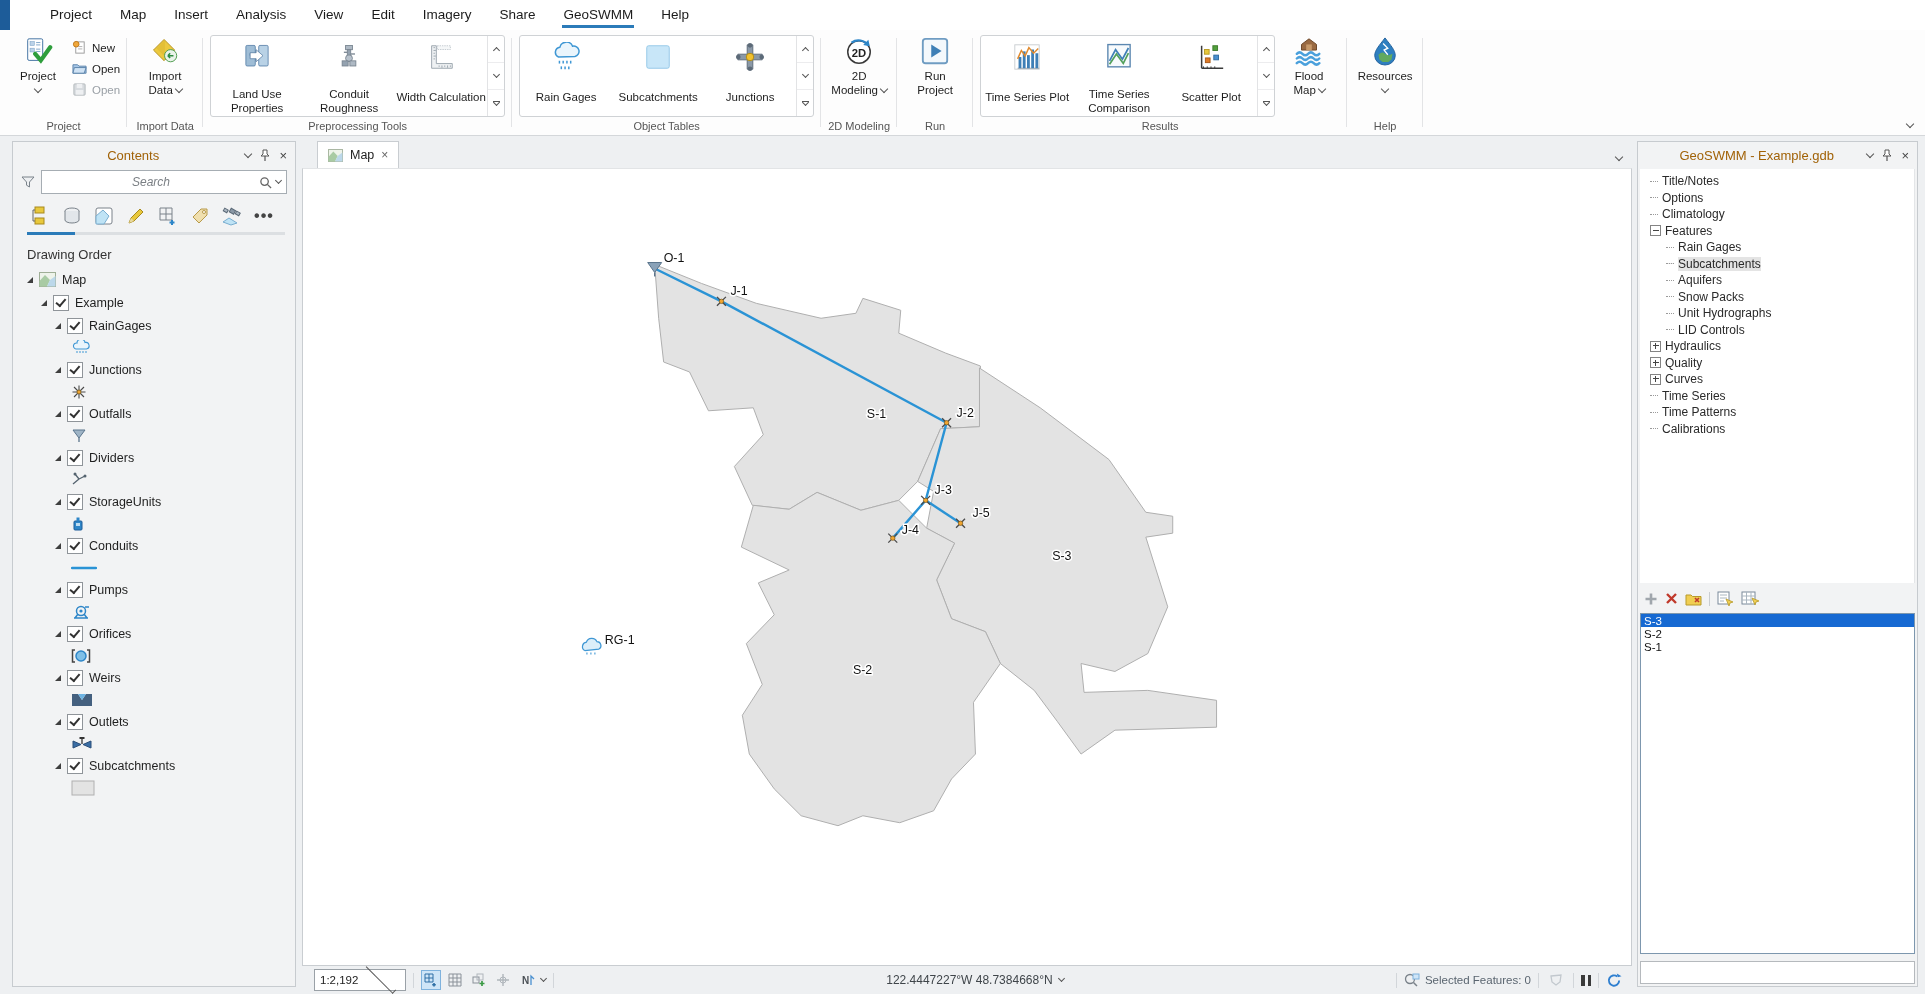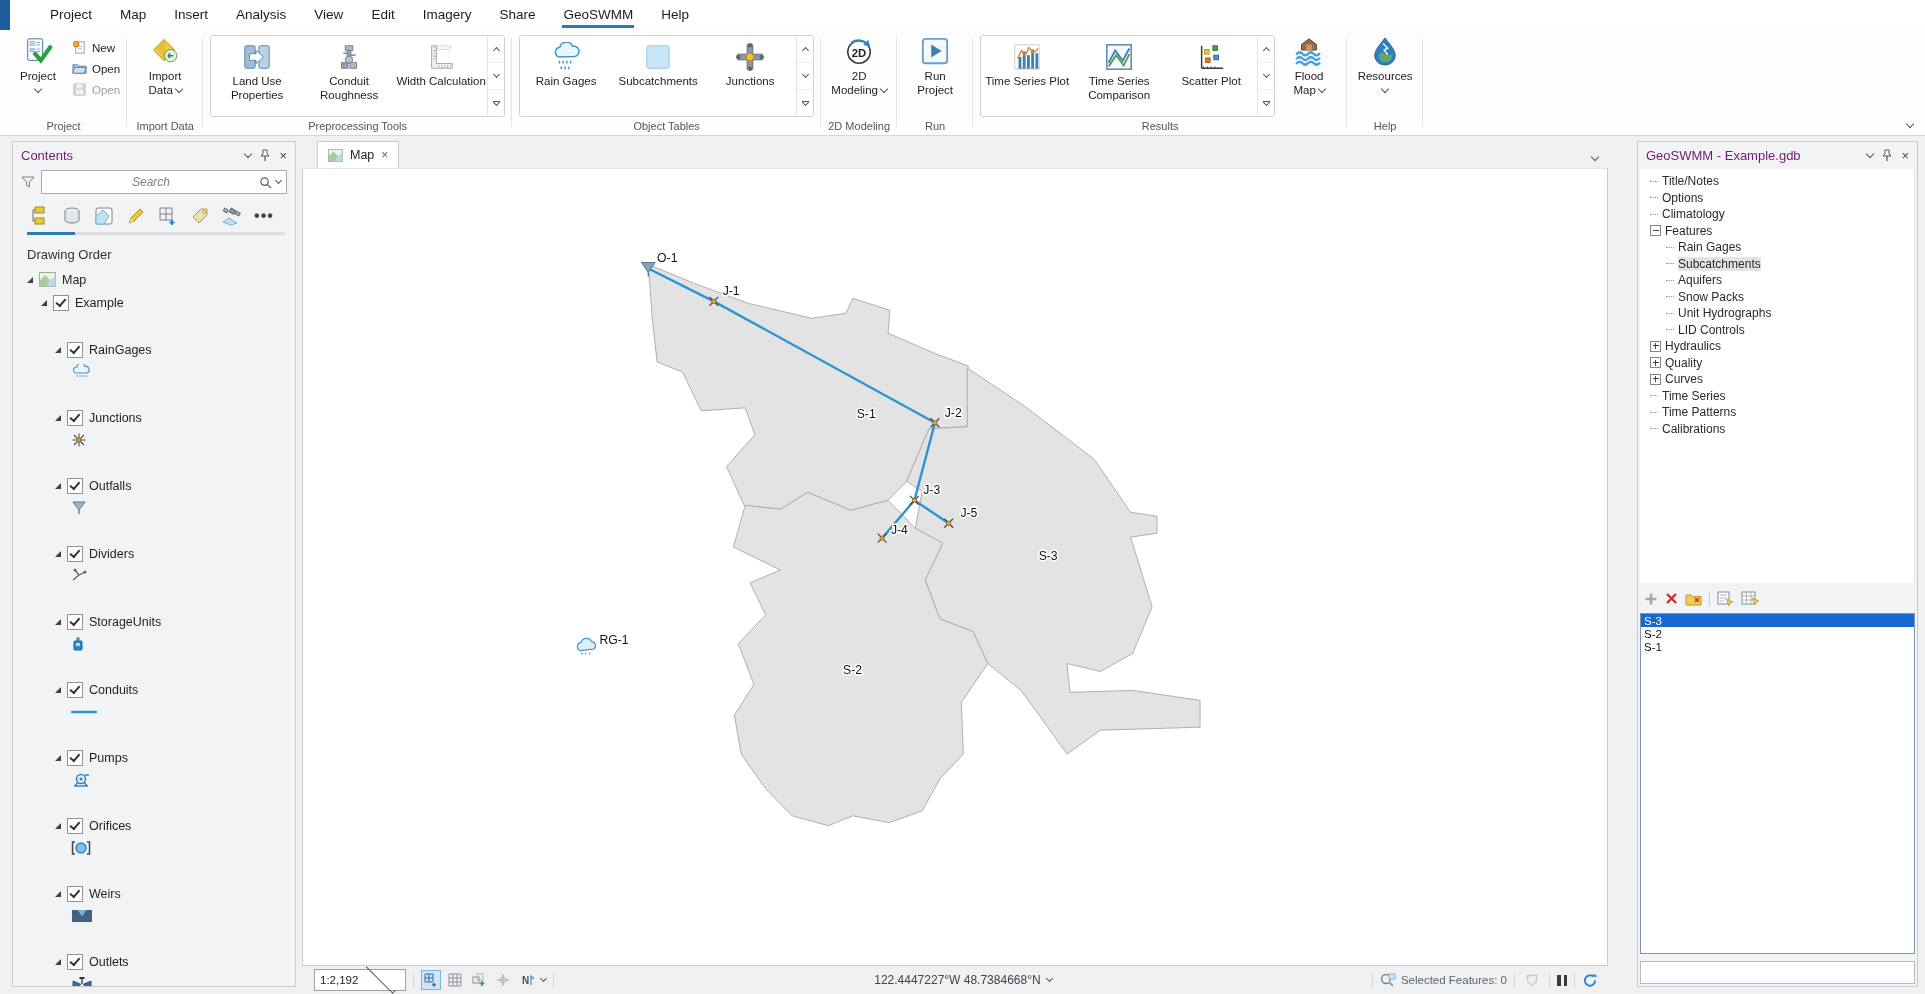--- a/index.html
+++ b/index.html
@@ -19,59 +19,59 @@
   .rgroup::after{content:"";position:absolute;right:0;top:8px;bottom:8px;width:1px;background:#e3e4e6;}
   .rgroup-body{flex:1;display:flex;align-items:flex-start;gap:3px;}
   .rgroup-label{text-align:center;font-size:11px;color:#555;padding:1px 0 3px;white-space:nowrap;}
   .big-btn{display:flex;flex-direction:column;align-items:center;width:62px;padding-top:3px;font-size:11.5px;color:#1e1e1e;text-align:center;line-height:1.25;cursor:default;}
   .big-btn svg{margin-bottom:3px;}
   .big-row{display:flex;align-items:center;gap:3px;justify-content:center;}
   .small-btns{display:flex;flex-direction:column;gap:6px;padding-top:7px;}
   .small-btn{display:flex;align-items:center;gap:5px;font-size:11.5px;color:#1e1e1e;}
   .small-btn.disabled{color:#9aa0a6;}
   .gallery{border:1px solid #cfd2d5;border-radius:3px;background:#fff;display:flex;margin-top:2px;height:80px;}
-  .gal-item{width:92px;display:flex;flex-direction:column;align-items:center;padding-top:6px;font-size:11.5px;text-align:center;line-height:1.2;color:#1e1e1e;}
+  .gal-item{width:92px;display:flex;flex-direction:column;align-items:center;padding-top:6px;font-size:11.5px;text-align:center;line-height:1.2;color:#1e1e1e;gap:16px;}
   .gal-item svg{margin-bottom:3px;}
   .gal-scroll{width:16px;border-left:1px solid #e2e3e5;display:flex;flex-direction:column;}
   .gal-scroll div{flex:1;display:flex;align-items:center;justify-content:center;border-bottom:1px solid #ececee;}
   .gal-scroll div:last-child{border-bottom:none;}
   .chev{width:5px;height:5px;border-right:1.4px solid #555;border-bottom:1.4px solid #555;transform:rotate(45deg);display:inline-block;margin-top:-3px;}
   .chev.up{transform:rotate(-135deg);margin-top:3px;}
   .chev.sm{width:4px;height:4px;}
   .gal-expand{display:flex;flex-direction:column;align-items:center;}
   .gal-expand i{display:block;width:7px;height:1.4px;background:#555;margin-bottom:1px;}
   .ribbon-collapse{position:absolute;right:12px;bottom:8px;}
 
   
   .workspace{flex:1;display:flex;min-height:0;}
   .left-col{width:302px;padding:5px 6px 7px 12px;box-sizing:border-box;}
-  .right-col{width:293px;padding:5px 7px 7px 5px;box-sizing:border-box;margin-left:24px;}
+  .right-col{width:293px;padding:5px 7px 7px 5px;box-sizing:border-box;}
   .panel{height:100%;background:#f2f3f4;border:1px solid #c7cbcf;display:flex;flex-direction:column;box-sizing:border-box;}
   .panel-header{height:26px;display:flex;align-items:center;padding:0 8px;flex:0 0 auto;}
-  .panel-title{font-size:13px;color:#701a75;flex:1;white-space:nowrap;overflow:hidden;}
+  .panel-title{font-size:13px;color:#a16207;flex:1;white-space:nowrap;overflow:hidden;text-align:center;}
   .panel-hicons{display:flex;align-items:center;gap:9px;color:#555;}
   .xicon{font-size:13px;color:#444;line-height:1;}
 
   
   .search-row{display:flex;align-items:center;gap:6px;padding:2px 8px 4px;flex:0 0 auto;}
   .search-box{flex:1;height:22px;background:#fff;border:1px solid #a6adb3;display:flex;align-items:center;padding:0 5px;gap:4px;}
   .search-box input{flex:1;border:none;outline:none;font-size:12px;font-style:italic;color:#444;background:transparent;font-family:"Liberation Sans",sans-serif;text-align:center;}
   .search-box input::placeholder{color:#7a7f84;font-style:italic;}
   .ctabs{display:flex;align-items:center;gap:6px;padding:6px 6px 0 14px;flex:0 0 auto;}
   .ctab{width:26px;height:24px;display:flex;align-items:center;justify-content:center;}
   .ctabs-underline{height:3px;margin:4px 10px 0 14px;background:#dcdfe2;position:relative;flex:0 0 auto;}
   .ctabs-underline i{position:absolute;left:0;top:0;width:48px;height:3px;background:#2b7bb9;}
   .csection{font-size:13px;color:#333;padding:12px 0 6px 14px;flex:0 0 auto;}
   .ctree{flex:1;overflow:hidden;font-size:12.5px;color:#1f1f1f;}
   .crow{display:flex;align-items:center;height:23px;gap:6px;}
   .symrow{display:flex;align-items:center;height:21px;}
   .tri{width:0;height:0;border-bottom:6px solid #3f3f3f;border-left:6px solid transparent;flex:0 0 auto;}
   .cbx{width:14px;height:14px;background:#fff;border:1px solid #8f9499;display:flex;align-items:center;justify-content:center;flex:0 0 auto;}
   .checkmark{width:8px;height:4px;border-left:2px solid #333;border-bottom:2px solid #333;transform:rotate(-50deg) translate(1px,-1px);}
-  .d0{padding-left:14px;}.d1{padding-left:28px;}.d2{padding-left:42px;margin-top:24px;}.sym{padding-left:58px;}
+  .d0{padding-left:14px;}.d1{padding-left:28px;}.d2{padding-left:42px;}.sym{padding-left:58px;}
 
   
   .map-col{flex:1;display:flex;flex-direction:column;min-width:0;padding-top:5px;}
   .tabstrip{height:27px;display:flex;align-items:flex-end;position:relative;flex:0 0 auto;}
   .tab{height:26px;background:#fff;border:1px solid #c9cdd1;border-bottom:none;display:flex;align-items:center;gap:7px;padding:0 10px;font-size:12.5px;color:#222;margin-left:15px;}
   .tabstrip-chev{position:absolute;right:10px;bottom:8px;}
   .map-view{flex:1;background:#fff;border:1px solid #c9cdd1;border-top:1px solid #e2e4e6;position:relative;min-height:0;}
   .map-view svg{display:block;width:100%;height:100%;}
   .maplabel{font-size:12.5px;fill:#111;paint-order:stroke;stroke:#ffffff;stroke-width:3px;font-family:"Liberation Sans",sans-serif;}
 

